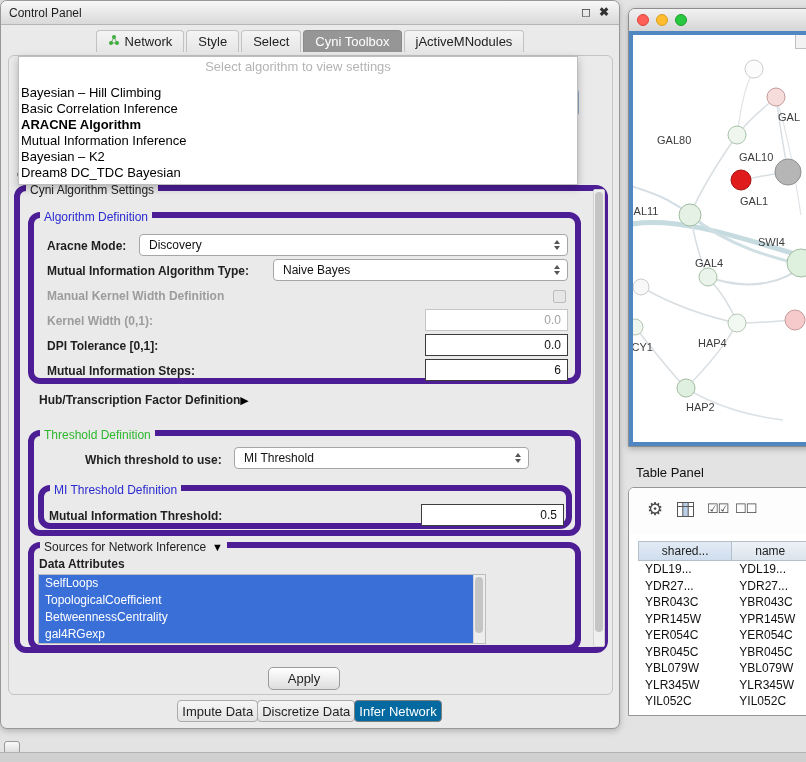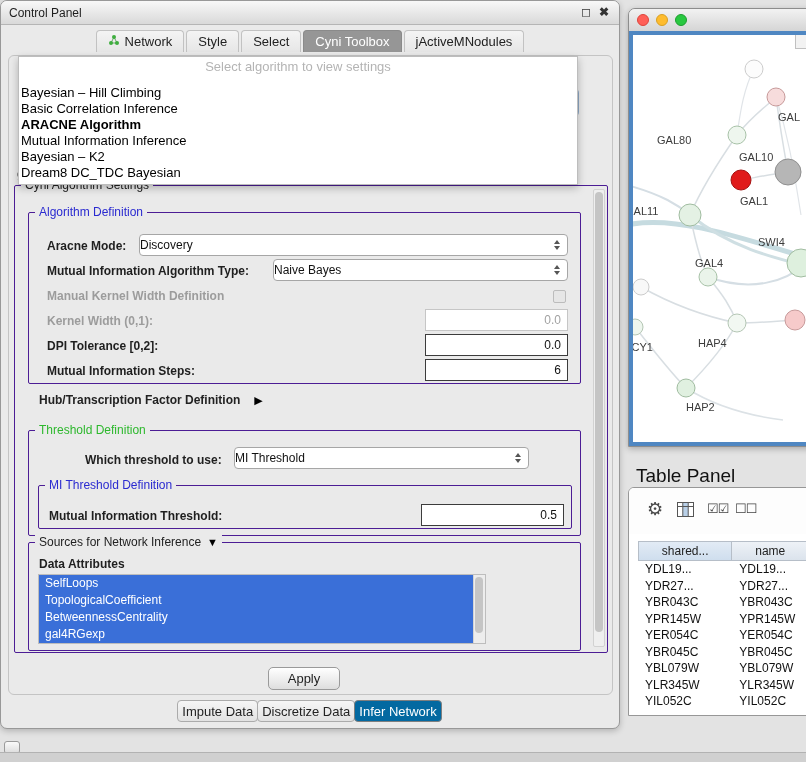--- a/index.html
+++ b/index.html
@@ -45,35 +45,35 @@
 
   
   .combo-fragment {
     position: absolute; left: 565px; top: 87px; width: 13px; height: 29px;
     background: #fff; border: 1px solid #8fa9c6; border-left: none;
     border-radius: 0 5px 5px 0;
   }
   .frag-g { position: absolute; left: 16px; top: 166px; font-size: 12px; font-weight: bold; }
 
   
-  .grp { position: absolute; border: 1px solid #4c1d95; border-radius: 2px; }
+  .grp { position: absolute; border: 6px solid #4c1d95; border-radius: 12px; }
   .grp-title {
     position: absolute; top: -8px; left: 6px; background: #eaeaea;
     padding: 0 4px; font-size: 12px; white-space: nowrap;
   }
   .t-blue { color: #2a2ad0; }
   .t-green { color: #2db82d; }
 
   .lbl { position: absolute; font-size: 12px; font-weight: bold; color: #1f1f1f; white-space: nowrap; }
   .lbl.disabled { color: #9c9c9c; }
 
   .combo {
     position: absolute; height: 22px; background: #fff;
     border: 1px solid #a6a6a6; border-radius: 4px;
-    display: flex; align-items: center; font-size: 12px; color: #111;
+    display: flex; align-items: center; font-size: 12px; padding-left: 9px; color: #111;
   }
   .stepper { margin-left: auto; margin-right: 7px; display: flex; flex-direction: column; gap: 2px; }
   .stepper i { display: block; width: 0; height: 0; border-left: 3.5px solid transparent; border-right: 3.5px solid transparent; }
   .stepper .up { border-bottom: 4px solid #555; }
   .stepper .dn { border-top: 4px solid #555; }
 
   .field {
     position: absolute; height: 22px; background: #fff; border: 1px solid #3c3c3c;
     font-size: 12px; display: flex; align-items: center; justify-content: flex-end;
     padding-right: 6px; color: #111;
@@ -81,21 +81,21 @@
   .field.disabled { border-color: #c6c6c6; color: #a2a2a2; }
 
   .checkbox {
     position: absolute; width: 13px; height: 13px; background: #e6e6e6;
     border: 1px solid #bcbcbc; border-radius: 2px;
   }
 
   .sb-v { position: absolute; width: 12px; background: #efefef; border: 1px solid #d2d2d2; border-radius: 2px; }
   .sb-thumb { position: absolute; left: 1px; width: 8px; background: #c5c5c5; border-radius: 4px; }
 
-  .hub-row { position: absolute; left: 38px; top: 392px; display: flex; align-items: center; gap: 14px; }
+  .hub-row { position: absolute; left: 38px; top: 392px; display: flex; align-items: center; gap: 0; }
   .hub-row .lbl-inline { font-size: 12px; font-weight: bold; }
   .arrow { font-size: 11px; color: #000; }
 
   .src-title-row { display: flex; align-items: center; gap: 6px; }
 
   .attr-list {
     position: absolute; left: 37px; top: 573px; width: 448px; height: 70px;
     background: #be185d; border: 1px solid #bdbdbd; overflow: hidden;
   }
   .attr-item {
@@ -153,21 +153,21 @@
     border: 4px solid #4f87c2; border-top-width: 4px; background: #fff; overflow: hidden;
   }
   .nw-content svg { position: absolute; left: 0; top: 0; }
   .nlabel { font-family: "Liberation Sans", sans-serif; font-size: 11px; fill: #3c3c3c; }
   .nw-corner {
     position: absolute; right: 0; top: 0; width: 14px; height: 14px;
     background: #f2f2f2; border-left: 1px solid #c0c0c0; border-bottom: 1px solid #c0c0c0;
   }
 
   
-  .tp-label { position: absolute; left: 636px; top: 465px; font-size: 19px; color: #111; }
+  .tp-label { position: absolute; left: 636px; top: 465px; font-size: 13px; color: #111; }
   .tp-window {
     position: absolute; left: 628px; top: 487px; width: 186px; height: 229px;
     background: #fff; border: 1px solid #979797; border-radius: 6px 6px 0 0; overflow: hidden;
   }
   .tp-toolbar { position: absolute; left: 0; top: 0; right: 0; height: 46px; background: #fdfdfd; }
   .ticon { position: absolute; color: #444; }
   .gear-ic { left: 18px; top: 10px; font-size: 18px; color: #4a4a4a; }
   .col-ic { left: 48px; top: 14px; }
   .checks-ic { left: 78px; top: 13px; font-size: 13px; letter-spacing: -1px; }
   .unchecks-ic { left: 106px; top: 13px; font-size: 13px; letter-spacing: -1px; }
@@ -272,21 +272,21 @@
     </div>
 
     <span class="lbl disabled" style="left:46px; top:288px;">Manual Kernel Width Definition</span>
     <div class="checkbox" style="left:552px; top:289px;"></div>
 
     <span class="lbl disabled" style="left:46px; top:313px;">Kernel Width (0,1):</span>
     <div class="field disabled" style="left:424px; top:308px; width:143px;">
       <span>0.0</span>
     </div>
 
-    <span class="lbl" style="left:46px; top:338px;">DPI Tolerance [0,2]:</span>
+    <span class="lbl" style="left:46px; top:338px;">DPI Tolerance [0,1]:</span>
     <div class="field" style="left:424px; top:333px; width:143px;">
       <span>0.0</span>
     </div>
 
     <span class="lbl" style="left:46px; top:363px;">Mutual Information Steps:</span>
     <div class="field" style="left:424px; top:358px; width:143px;">
       <span>6</span>
     </div>
 
     <div class="hub-row">

